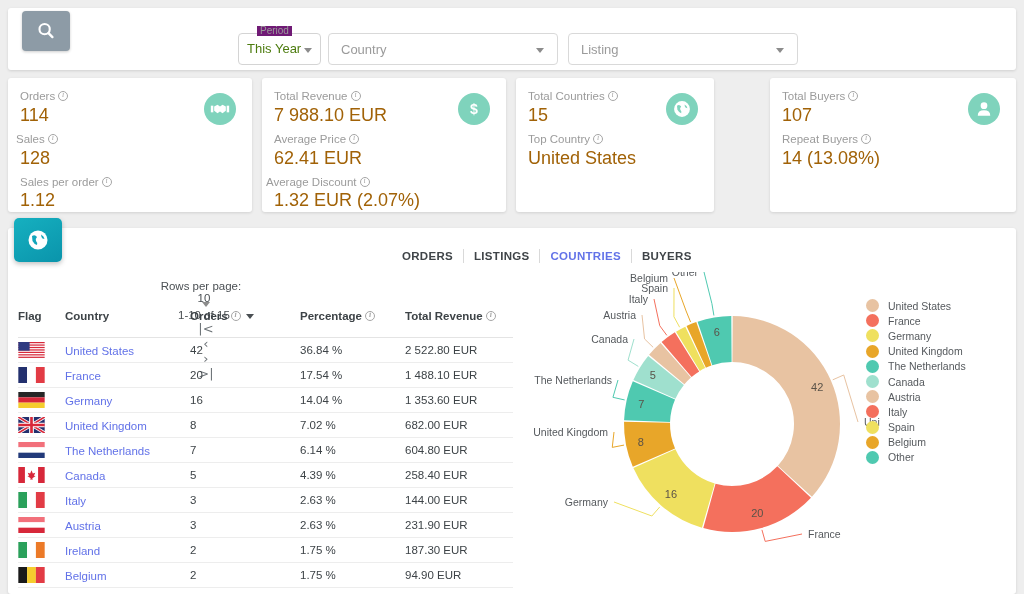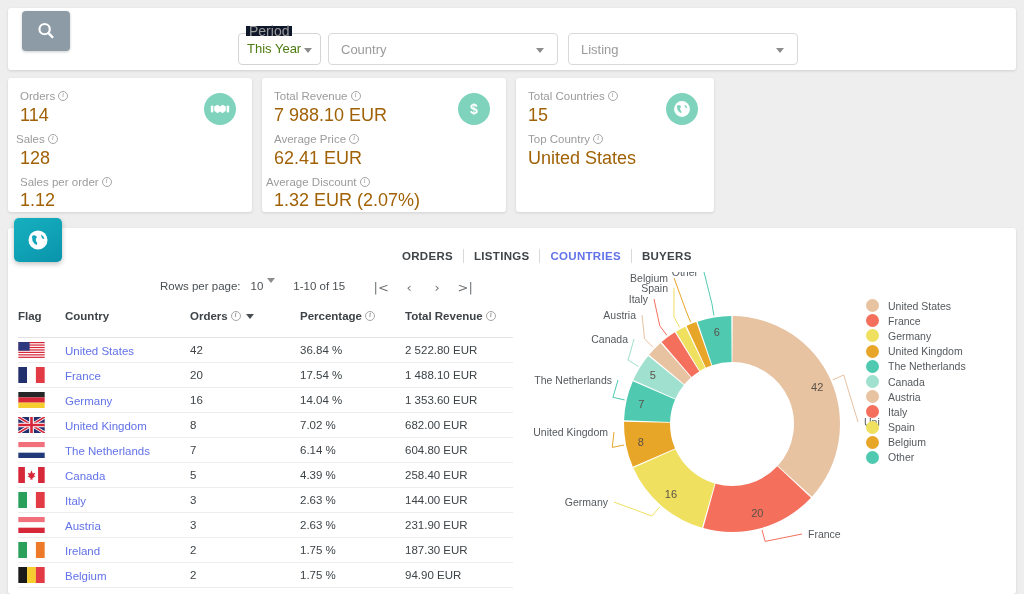--- a/index.html
+++ b/index.html
@@ -22,22 +22,22 @@
     background: #8d9ba6; border-radius: 4px;
     display: flex; align-items: center; justify-content: center;
     box-shadow: 0 1px 3px rgba(0,0,0,.2);
     cursor: pointer;
   }
   .field-period {
     position: absolute; left: 230px; top: 25px; width: 83px; height: 32px;
     border: 1px solid #d4d4d4; border-radius: 4px; background: #fff;
   }
   .field-period .legend {
-    position: absolute; left: 7px; top: -8px; background: #0f172a;
-    font-size: 14px; color: #9a9a9a; padding: 0 3px; line-height: 10px;
+    position: absolute; left: 18px; top: -8px; background: #701a75;
+    font-size: 10px; color: #9a9a9a; padding: 0 3px; line-height: 10px;
   }
   .field-period .val {
     position: absolute; left: 8px; top: 7px; font-size: 13px; color: #4d7c0f;
     font-weight: 500;
   }
   .sel {
     position: absolute; height: 32px; border: 1px solid #d9d9d9;
     border-radius: 4px; background: #fff;
   }
   .sel .ph {
@@ -99,21 +99,21 @@
     font-size: 11.5px; font-weight: bold; letter-spacing: .3px;
     color: #3f4448; padding: 0 10px; cursor: pointer; line-height: 14px;
     border-right: 1px solid #d9d9d9;
   }
   .tab:last-child { border-right: none; }
   .tab.active { color: #6272e8; }
 
   
   .paginator {
     position: absolute; left: 160px; top: 280px;
-    display: flex; align-items: flex-start; font-size: 11.5px; color: #4a4f53;
+    display: flex; align-items: center; font-size: 11.5px; color: #4a4f53; flex-direction: column;
   }
   .paginator .rpp { margin-right: 10px; }
   .paginator .rppv { margin-right: 4px; font-weight: 400; }
   .paginator .range { margin: 0 22px 0 18px; }
   .pgbtn {
     width: 28px; text-align: center; color: #6e7478; font-size: 13px;
     cursor: pointer; font-family: "DejaVu Sans", sans-serif;
   }
 
   
@@ -221,20 +221,32 @@
       <span class="val" style="left:12px; top:70px;">United States</span>
       <div class="card-icon">
         <svg width="20" height="20" viewBox="0 0 24 24">
           <circle cx="12" cy="12" r="9.5" fill="#fff"></circle>
           <path d="M6 8 Q9 6 11 9 Q9 11 10 13 Q12 15 11 17 Q8 16 6.5 13 Z" fill="#7fd3bc"></path>
           <path d="M15 6.5 Q18 8 18.5 11 Q16 11 15.5 9 Z" fill="#7fd3bc"></path>
         </svg>
       </div>
     </div>
 
+    <div class="card" style="left:762px; width:246px;">
+      <span class="lbl" style="left:12px; top:12px;"><span>Total Buyers</span><i class="info"></i></span>
+      <span class="val" style="left:12px; top:27px;">107</span>
+      <span class="lbl" style="left:12px; top:55px;"><span>Repeat Buyers</span><i class="info"></i></span>
+      <span class="val" style="left:12px; top:70px;">14 (13.08%)</span>
+      <div class="card-icon">
+        <svg width="20" height="20" viewBox="0 0 24 24">
+          <circle cx="12" cy="8" r="4" fill="#fff"></circle>
+          <path d="M4.5 20 Q4.5 13.5 12 13.5 Q19.5 13.5 19.5 20 Z" fill="#fff"></path>
+        </svg>
+      </div>
+    </div>
   </div>
 
   <div class="panel"></div>
 
   <div class="globe-tab">
     <svg width="24" height="24" viewBox="0 0 24 24">
       <circle cx="12" cy="12" r="9.5" fill="#fff"></circle>
       <path d="M6 8 Q9 6 11 9 Q9 11 10 13 Q12 15 11 17 Q8 16 6.5 13 Z" fill="#12a6bb"></path>
       <path d="M15 6.5 Q18 8 18.5 11 Q16 11 15.5 9 Z" fill="#12a6bb"></path>
     </svg>

